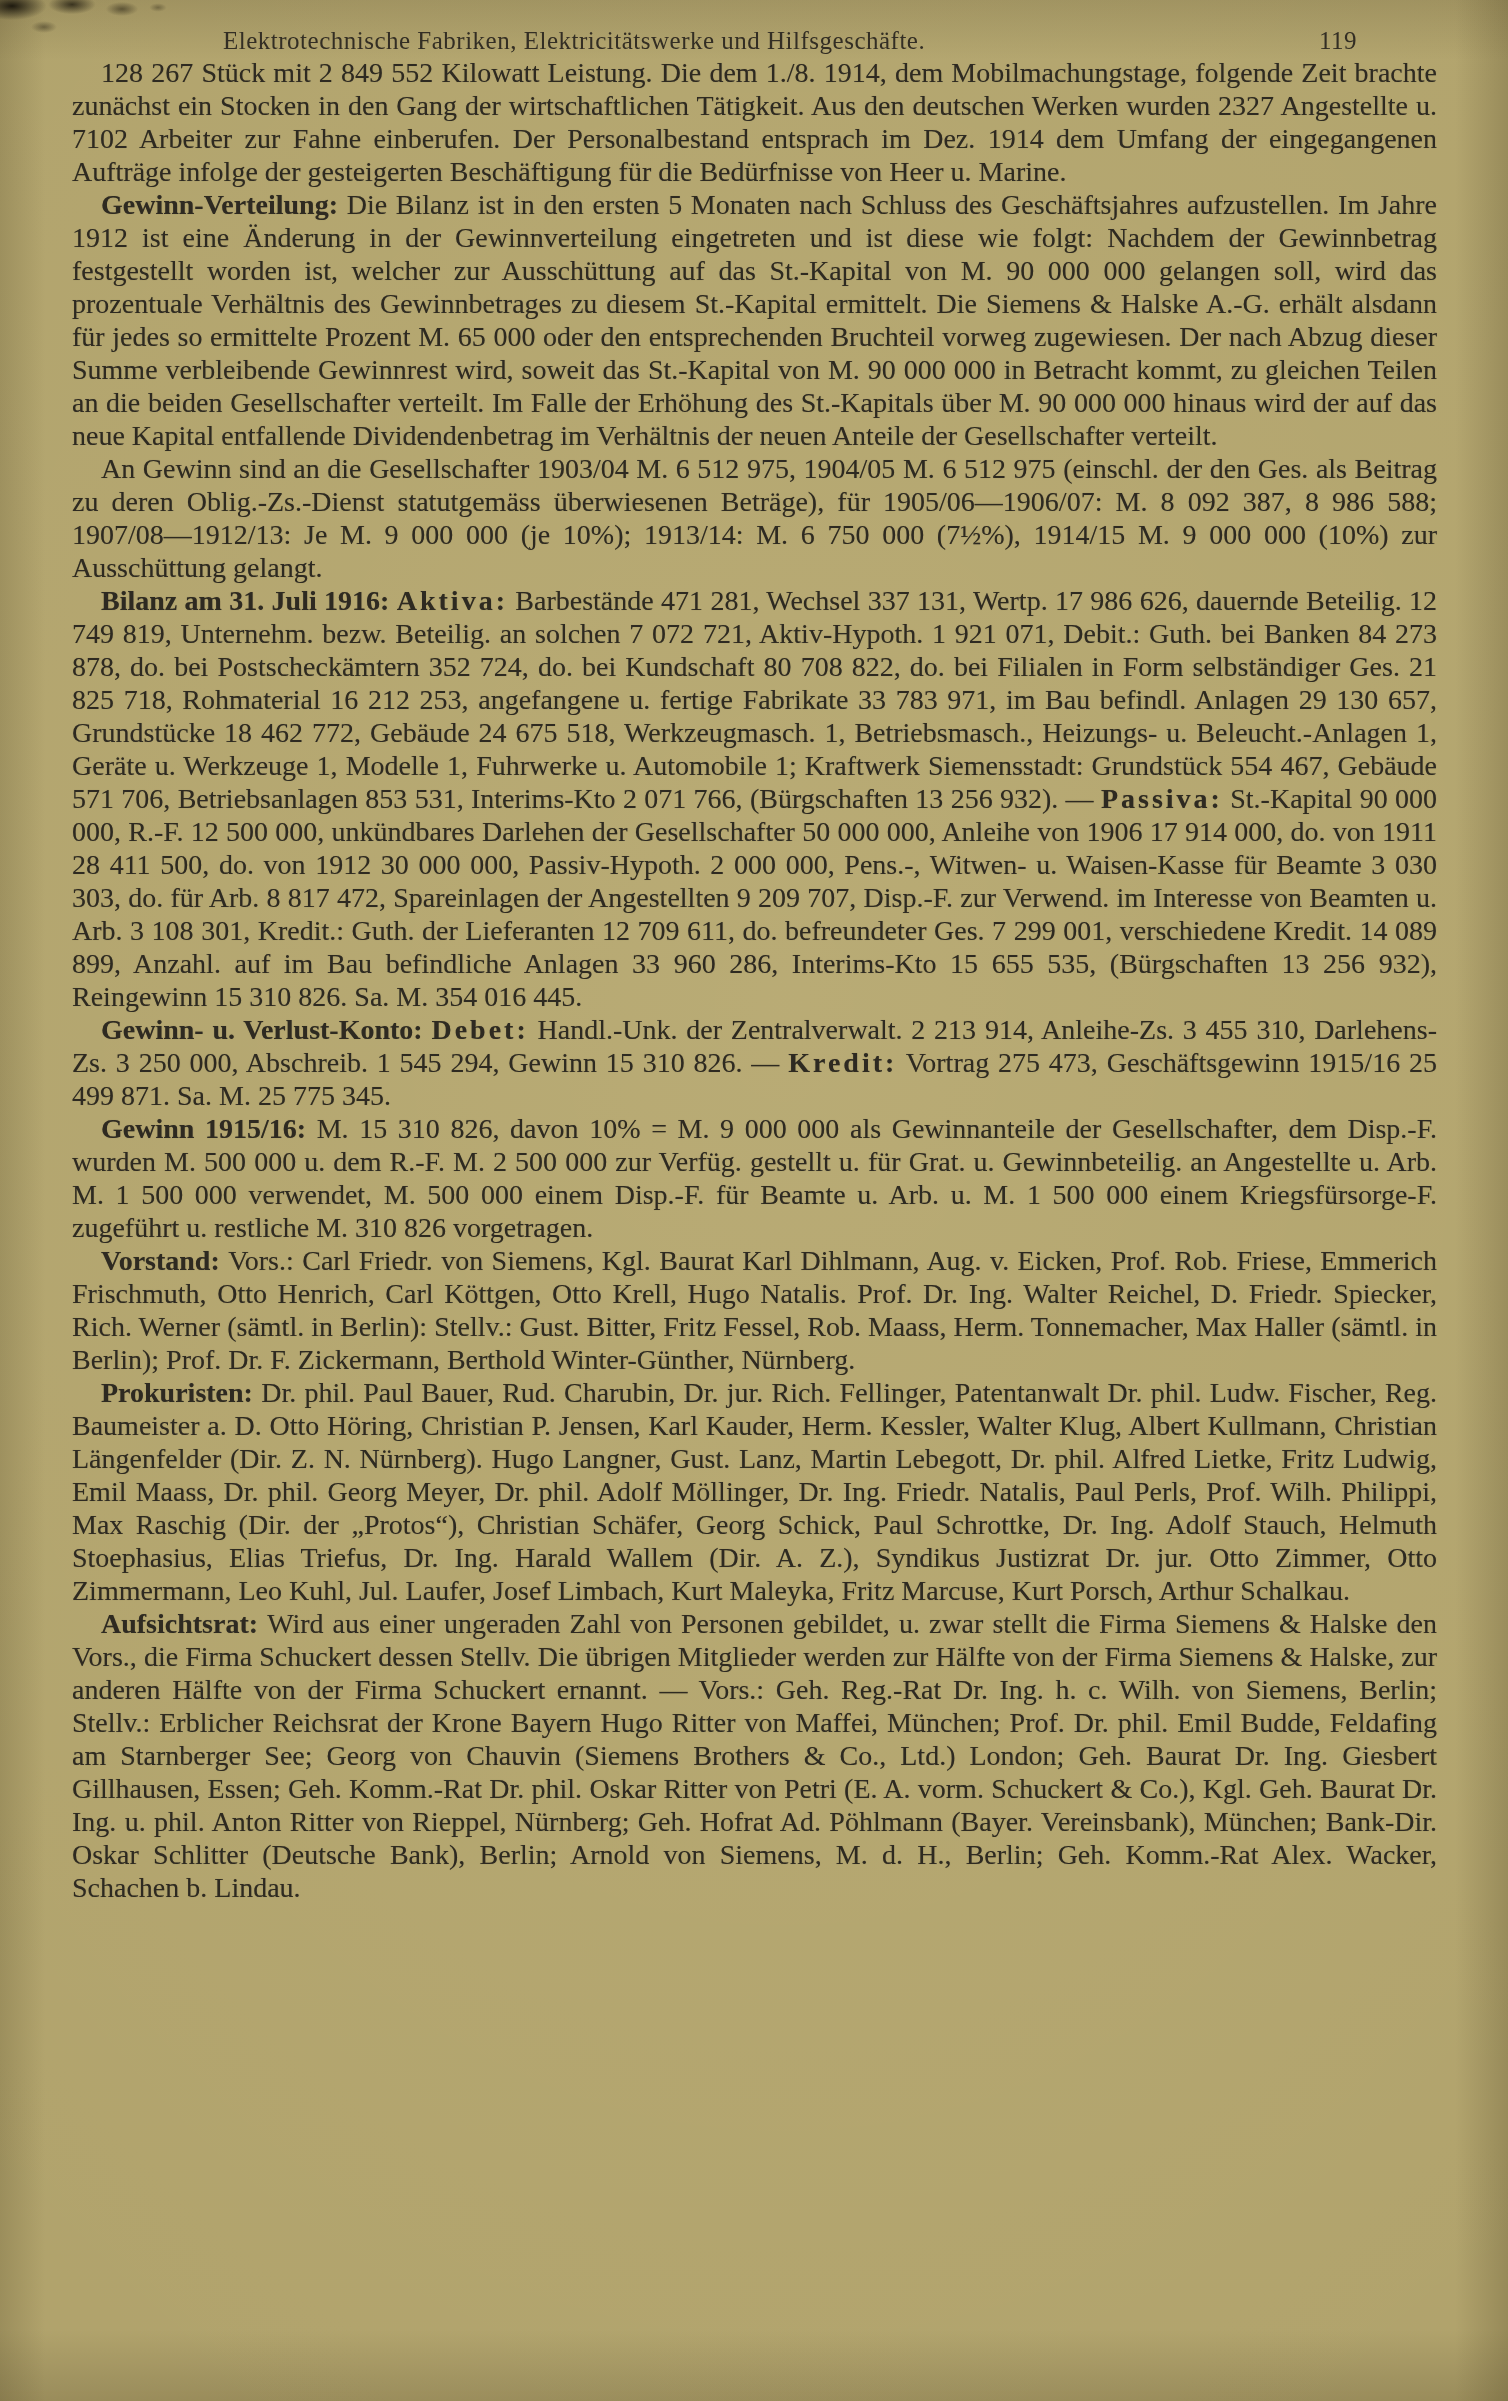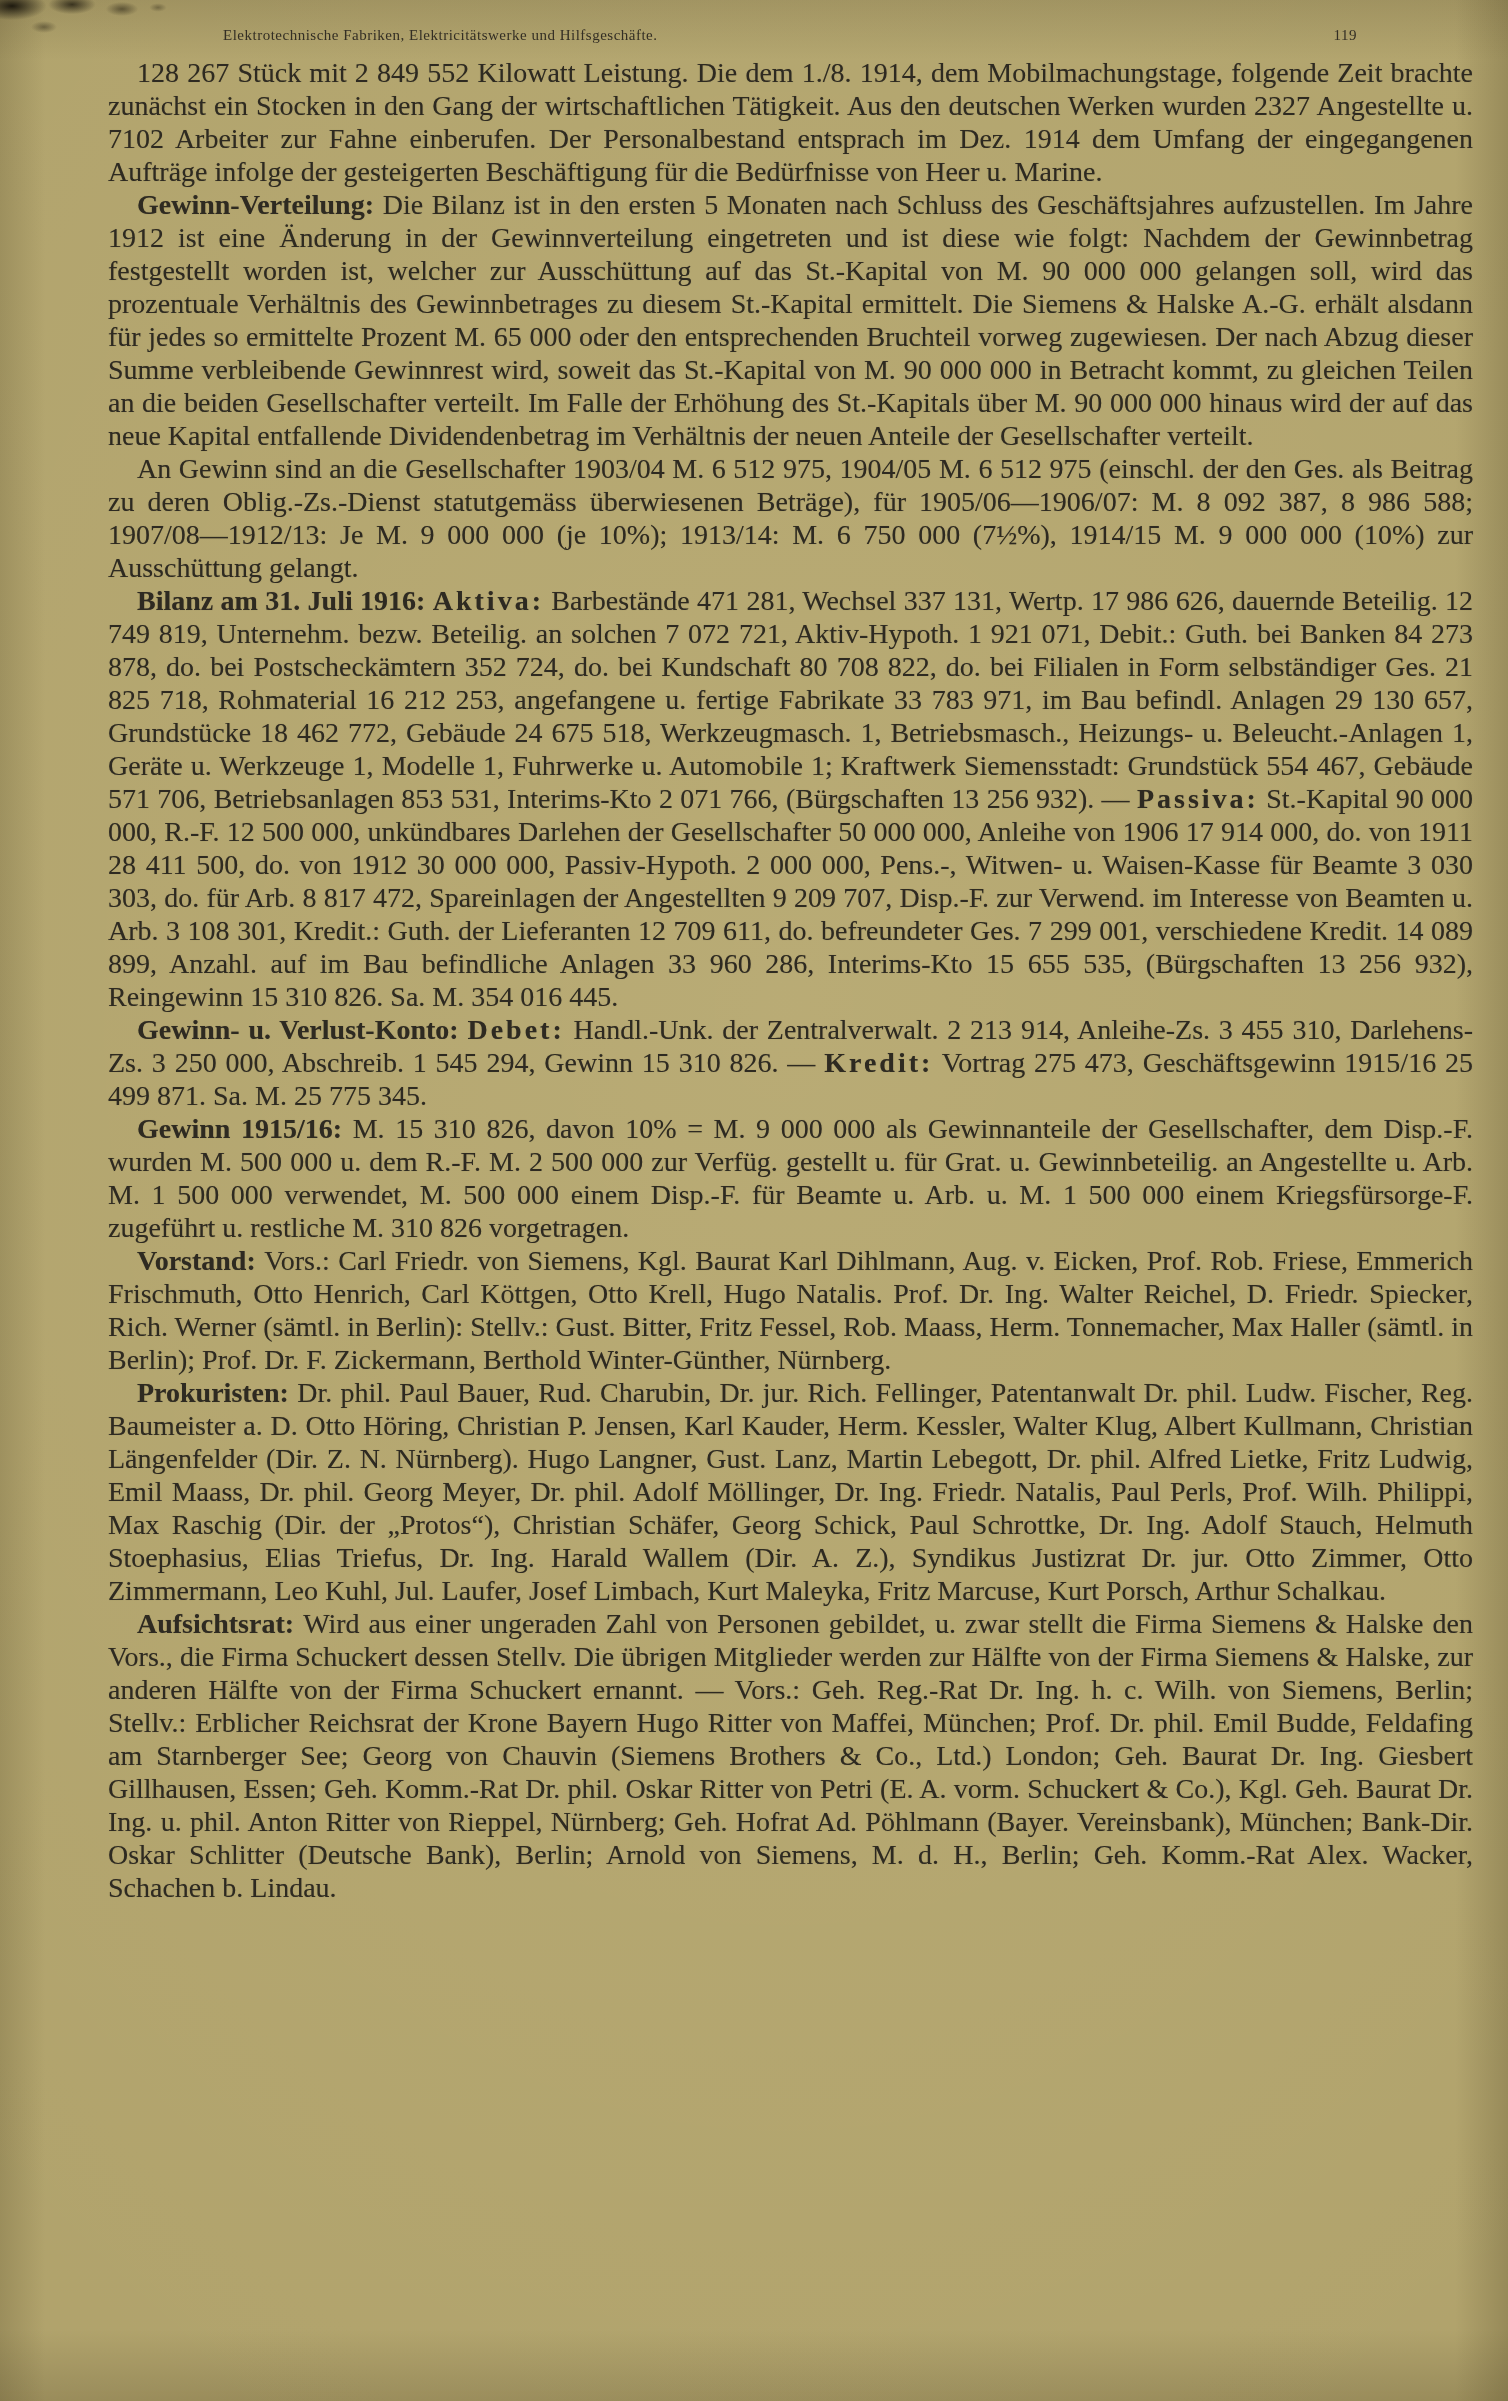--- a/index.html
+++ b/index.html
@@ -29,36 +29,35 @@
       radial-gradient(ellipse 48px 19.6px at 12px 6px, rgba(14,11,5,0.88), rgba(14,11,5,0) 72%),
       radial-gradient(ellipse 33px 13.6px at 72px 4.5px, rgba(18,14,6,0.72), rgba(18,14,6,0) 72%),
       radial-gradient(ellipse 22.6px 9.8px at 122px 9px, rgba(24,19,9,0.50), rgba(24,19,9,0) 72%),
       radial-gradient(ellipse 18px 8.3px at 44px 27px, rgba(24,19,9,0.42), rgba(24,19,9,0) 72%),
       radial-gradient(ellipse 12px 6px at 158px 7.5px, rgba(24,19,9,0.34), rgba(24,19,9,0) 72%);
   }
   .running-head {
     position: absolute;
     top: 27px; left: 72px; right: 72px;
     height: 32px;
-    font-size: 15px;
+    font-size: 25px;
     letter-spacing: 0.5px;
     color: #332e24;
   }
   .rh-title { position: absolute; left: 151px; top: 0; white-space: nowrap; }
   .rh-page  { position: absolute; right: 79px; top: 0; }
   .body-text {
     position: absolute;
     top: 56px; left: 72px;
     width: 1365px;
     font-size: 28px;
     line-height: 33px;
     text-align: justify;
     color: #2e2a21;
     text-shadow: 0 0 0.8px rgba(46,42,33,0.35);
-    margin-left: 36px;
   }
   .para { margin: 0; text-indent: 29px; }
   .seg-bold   { font-weight: bold; }
   .seg-spaced { letter-spacing: 3px; font-weight: bold; }
 </style>
 </head>
 <body>
 
 <div class="paper">
   <div class="corner-artifact"></div>

